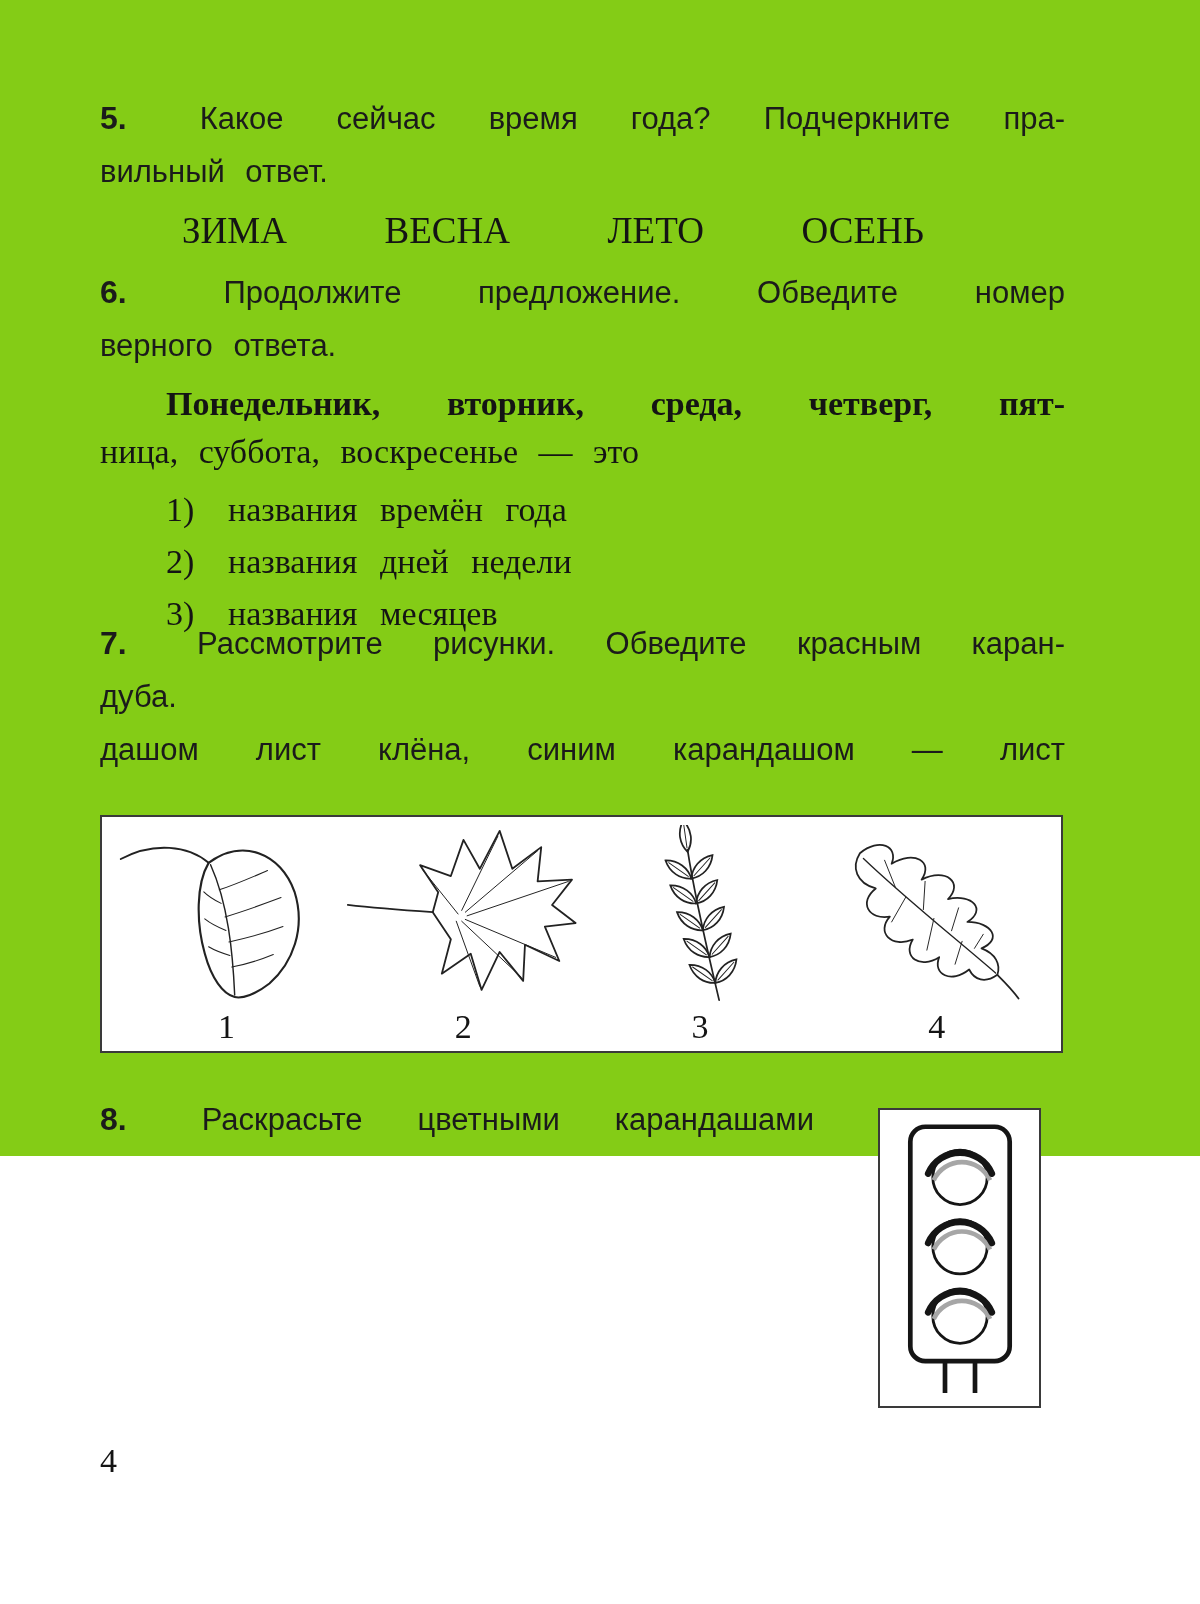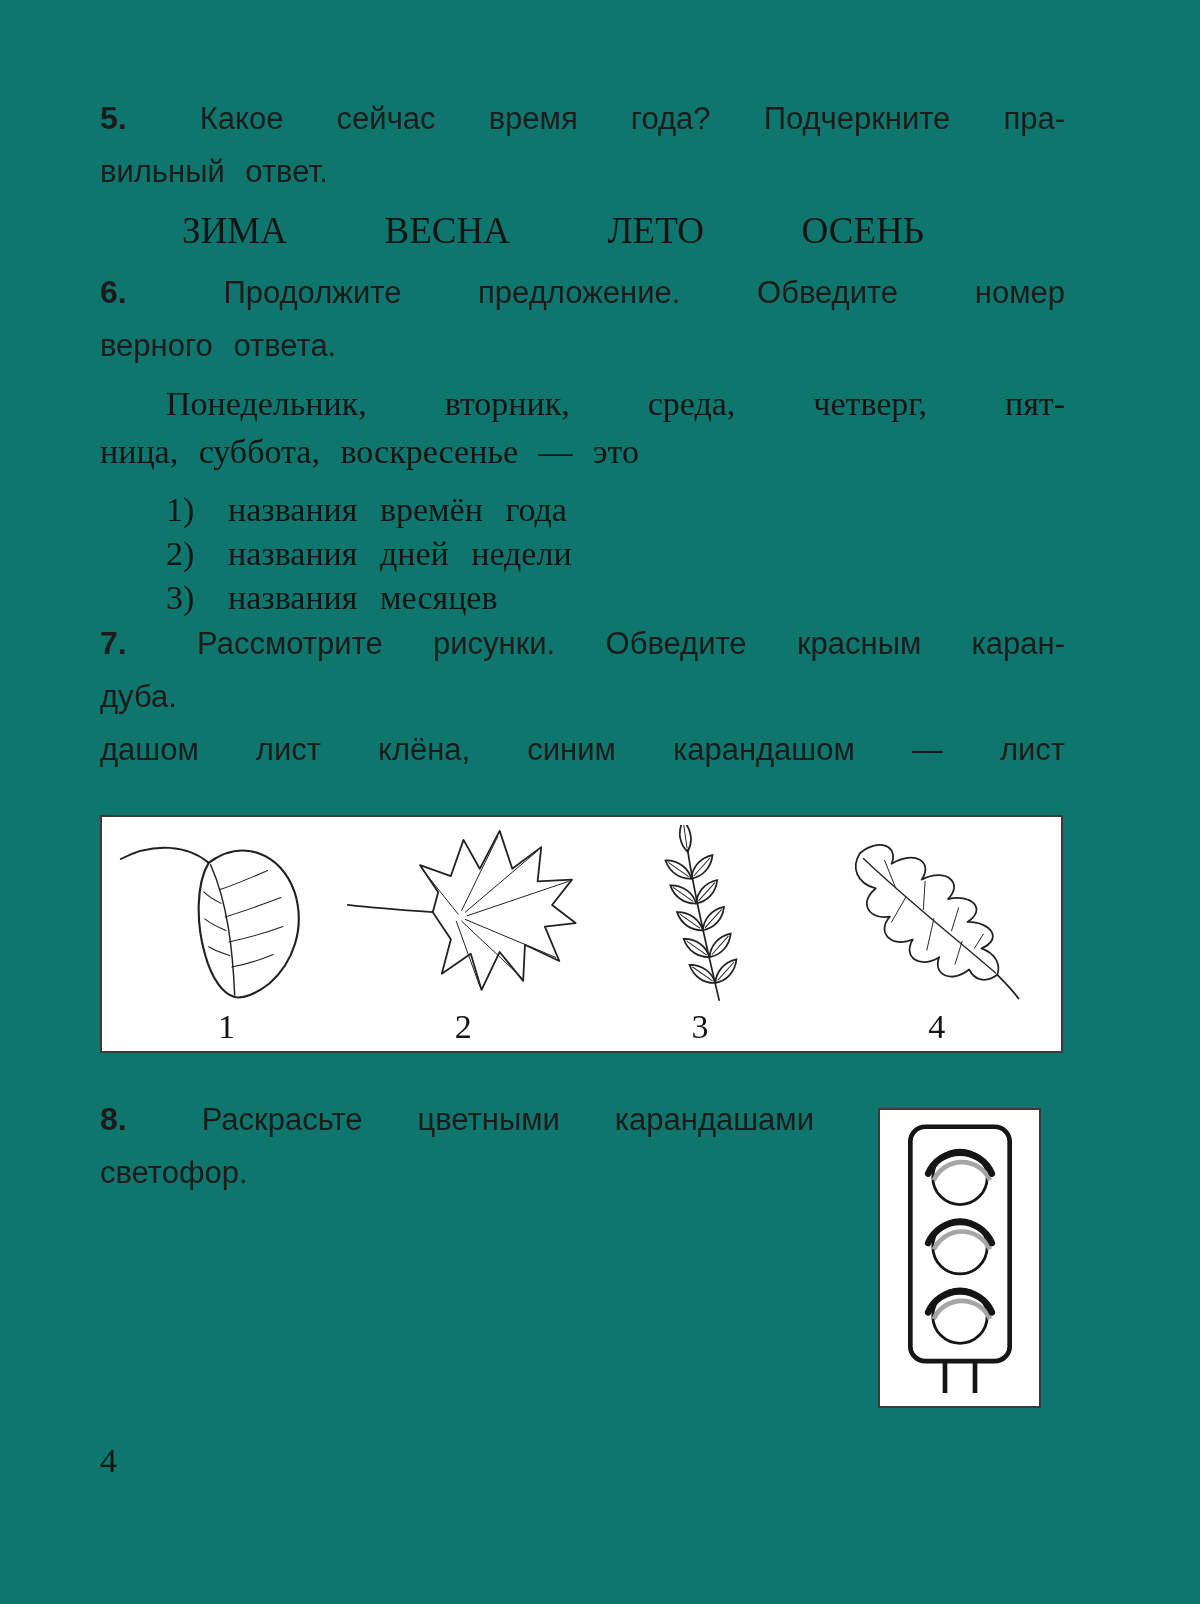--- a/index.html
+++ b/index.html
@@ -4,21 +4,21 @@
 <style>
   * { margin: 0; padding: 0; box-sizing: border-box; }
   html, body { background: #ffffff; }
   body {
     width: 1200px; height: 1604px;
     font-family: "Liberation Sans", sans-serif;
     color: #1b1b1b;
     position: relative;
     overflow: hidden;
   }
-  .page { position: relative; width: 1200px; height: 1604px; background: #0f766e; }
+  .page { position: relative; width: 1200px; height: 1156px; background: #84cc16; }
 
   .task { position: absolute; left: 100px; width: 965px; }
 
   .ins { font-size: 31px; line-height: 53px; color: #1b1b1b; }
   .jfull { text-align: justify; text-align-last: justify; }
   .wsp  { word-spacing: 12px; }
   .tnum { font-weight: bold; font-size: 32px; padding-right: 20px; }
 
   .serif { font-family: "Liberation Serif", "DejaVu Serif", serif; }
 
@@ -26,23 +26,23 @@
   .seasons {
     margin-left: 82px; margin-top: 10px;
     width: 742px;
     display: flex; justify-content: space-between;
     font-family: "Liberation Serif", "DejaVu Serif", serif;
     font-size: 37px; line-height: 46px; color: #141414;
   }
 
   
   .sentence { margin-top: 8px; font-size: 34px; line-height: 48px; color: #141414; }
-  .sentence .l1 { text-indent: 66px; }
+  .sentence .l1 { text-indent: 66px; font-weight: bold; }
   .optlist { margin-top: 12px; }
-  .opt { margin-left: 66px; font-size: 34px; line-height: 44px; word-spacing: 14px; color: #141414; }
+  .opt { margin-left: 66px; font-size: 34px; line-height: 44px; word-spacing: 14px; color: #141414; margin-top: 8px; }
   .optnum { display: inline-block; width: 62px; word-spacing: 0; }
 
   
   .leafbox {
     position: absolute; left: 100px; top: 815px;
     width: 963px; height: 238px;
     border: 2px solid #3a3a3a;
     background: #ffffff;
     display: flex; align-items: stretch;
     padding: 8px 6px 4px 6px;
@@ -226,21 +226,20 @@
           </g>
         </g>
       </svg>
       <div class="leafnum">4</div>
     </div>
 
   </div>
 
   <div class="task t8text" style="top:1093px">
     <div class="ins jfull"><span class="tnum">8.</span> <span>Раскрасьте цветными карандашами</span></div>
-    <div class="ins">светофор.</div>
   </div>
 
   <div class="lightbox">
     <svg width="150" height="290" viewBox="0 0 160 300">
       <g fill="none" stroke="#151515">
         <rect x="27" y="10" width="106" height="250" rx="16" stroke-width="5"></rect>
         <path d="M 64 260 L 64 294" stroke-width="5"></path>
         <path d="M 96 260 L 96 294" stroke-width="5"></path>
 
         <circle cx="80" cy="64" r="29" stroke-width="3"></circle>

